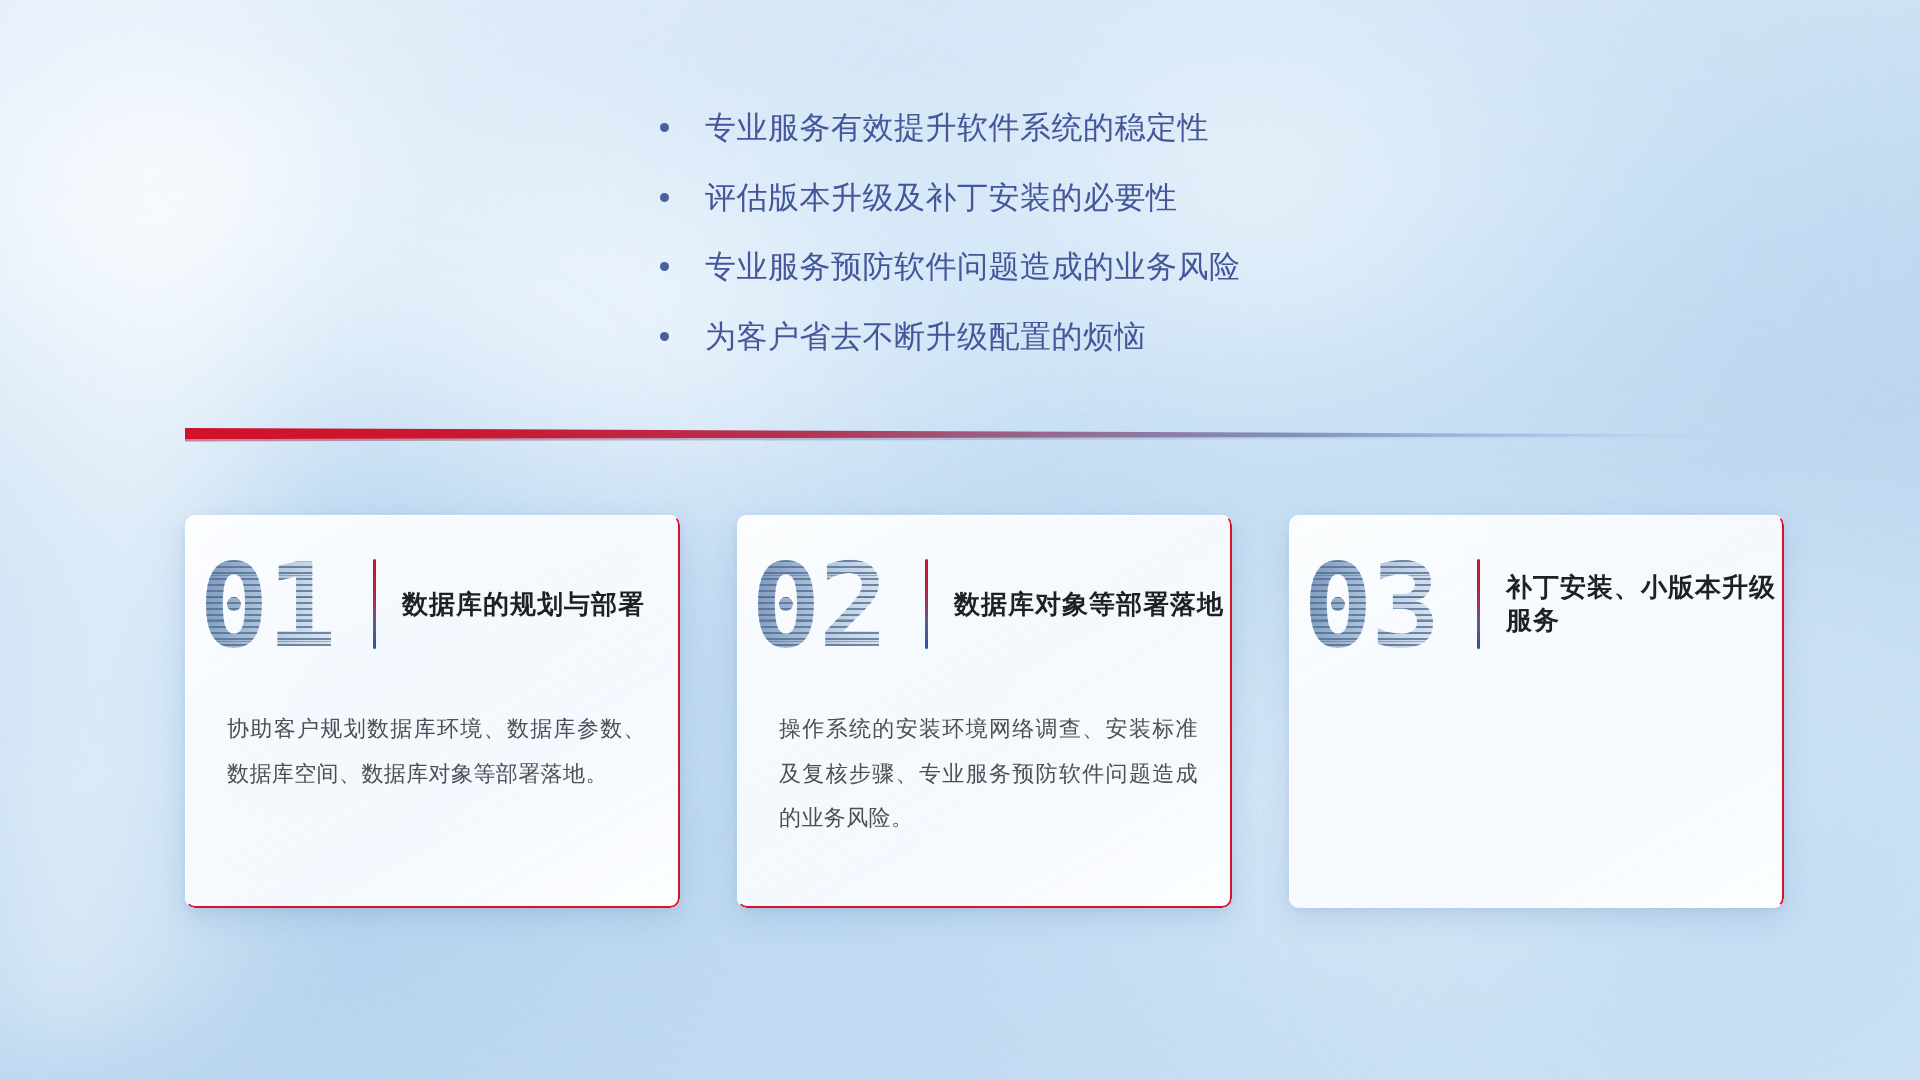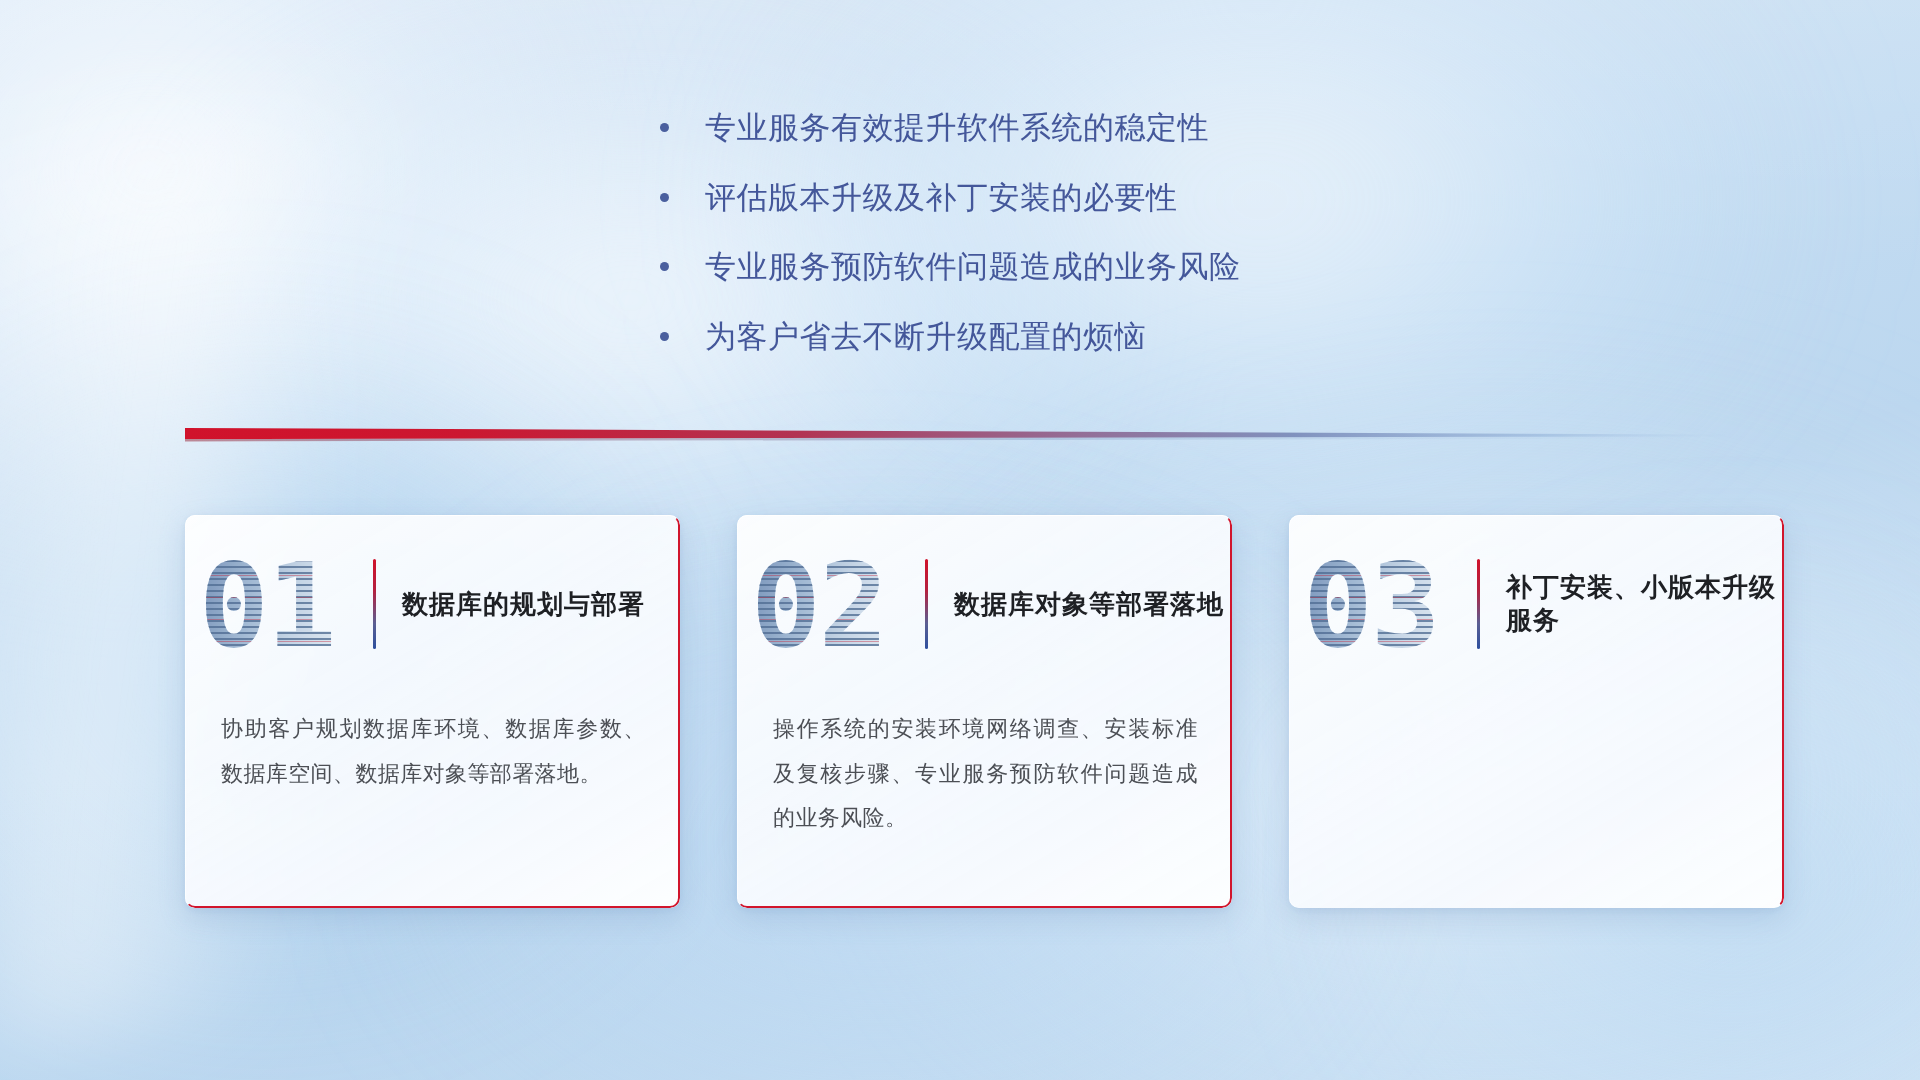--- a/index.html
+++ b/index.html
@@ -139,20 +139,21 @@
     background:linear-gradient(to bottom,#d0122b 0%,#b4213f 35%,#5a5f93 72%,#2d4f9e 100%);
   }
   .card-title {
     font-size:26px; line-height:1.26; font-weight:700; color:#1e2024;
     letter-spacing:1px; max-width:272px;
   }
   .card-body {
     padding:0 34px 0 36px; margin-top:14px;
     font-size:22px; line-height:2.03; color:#4c4f55; letter-spacing:.4px;
     text-align:justify;
+    margin-left:6px;
   }
 </style>
 </head>
 <body>
 
 <div id="bg">
   <div class="base"></div>
   <div class="blob b1"></div>
   <div class="blob b2"></div>
   <div class="blob b3"></div>

